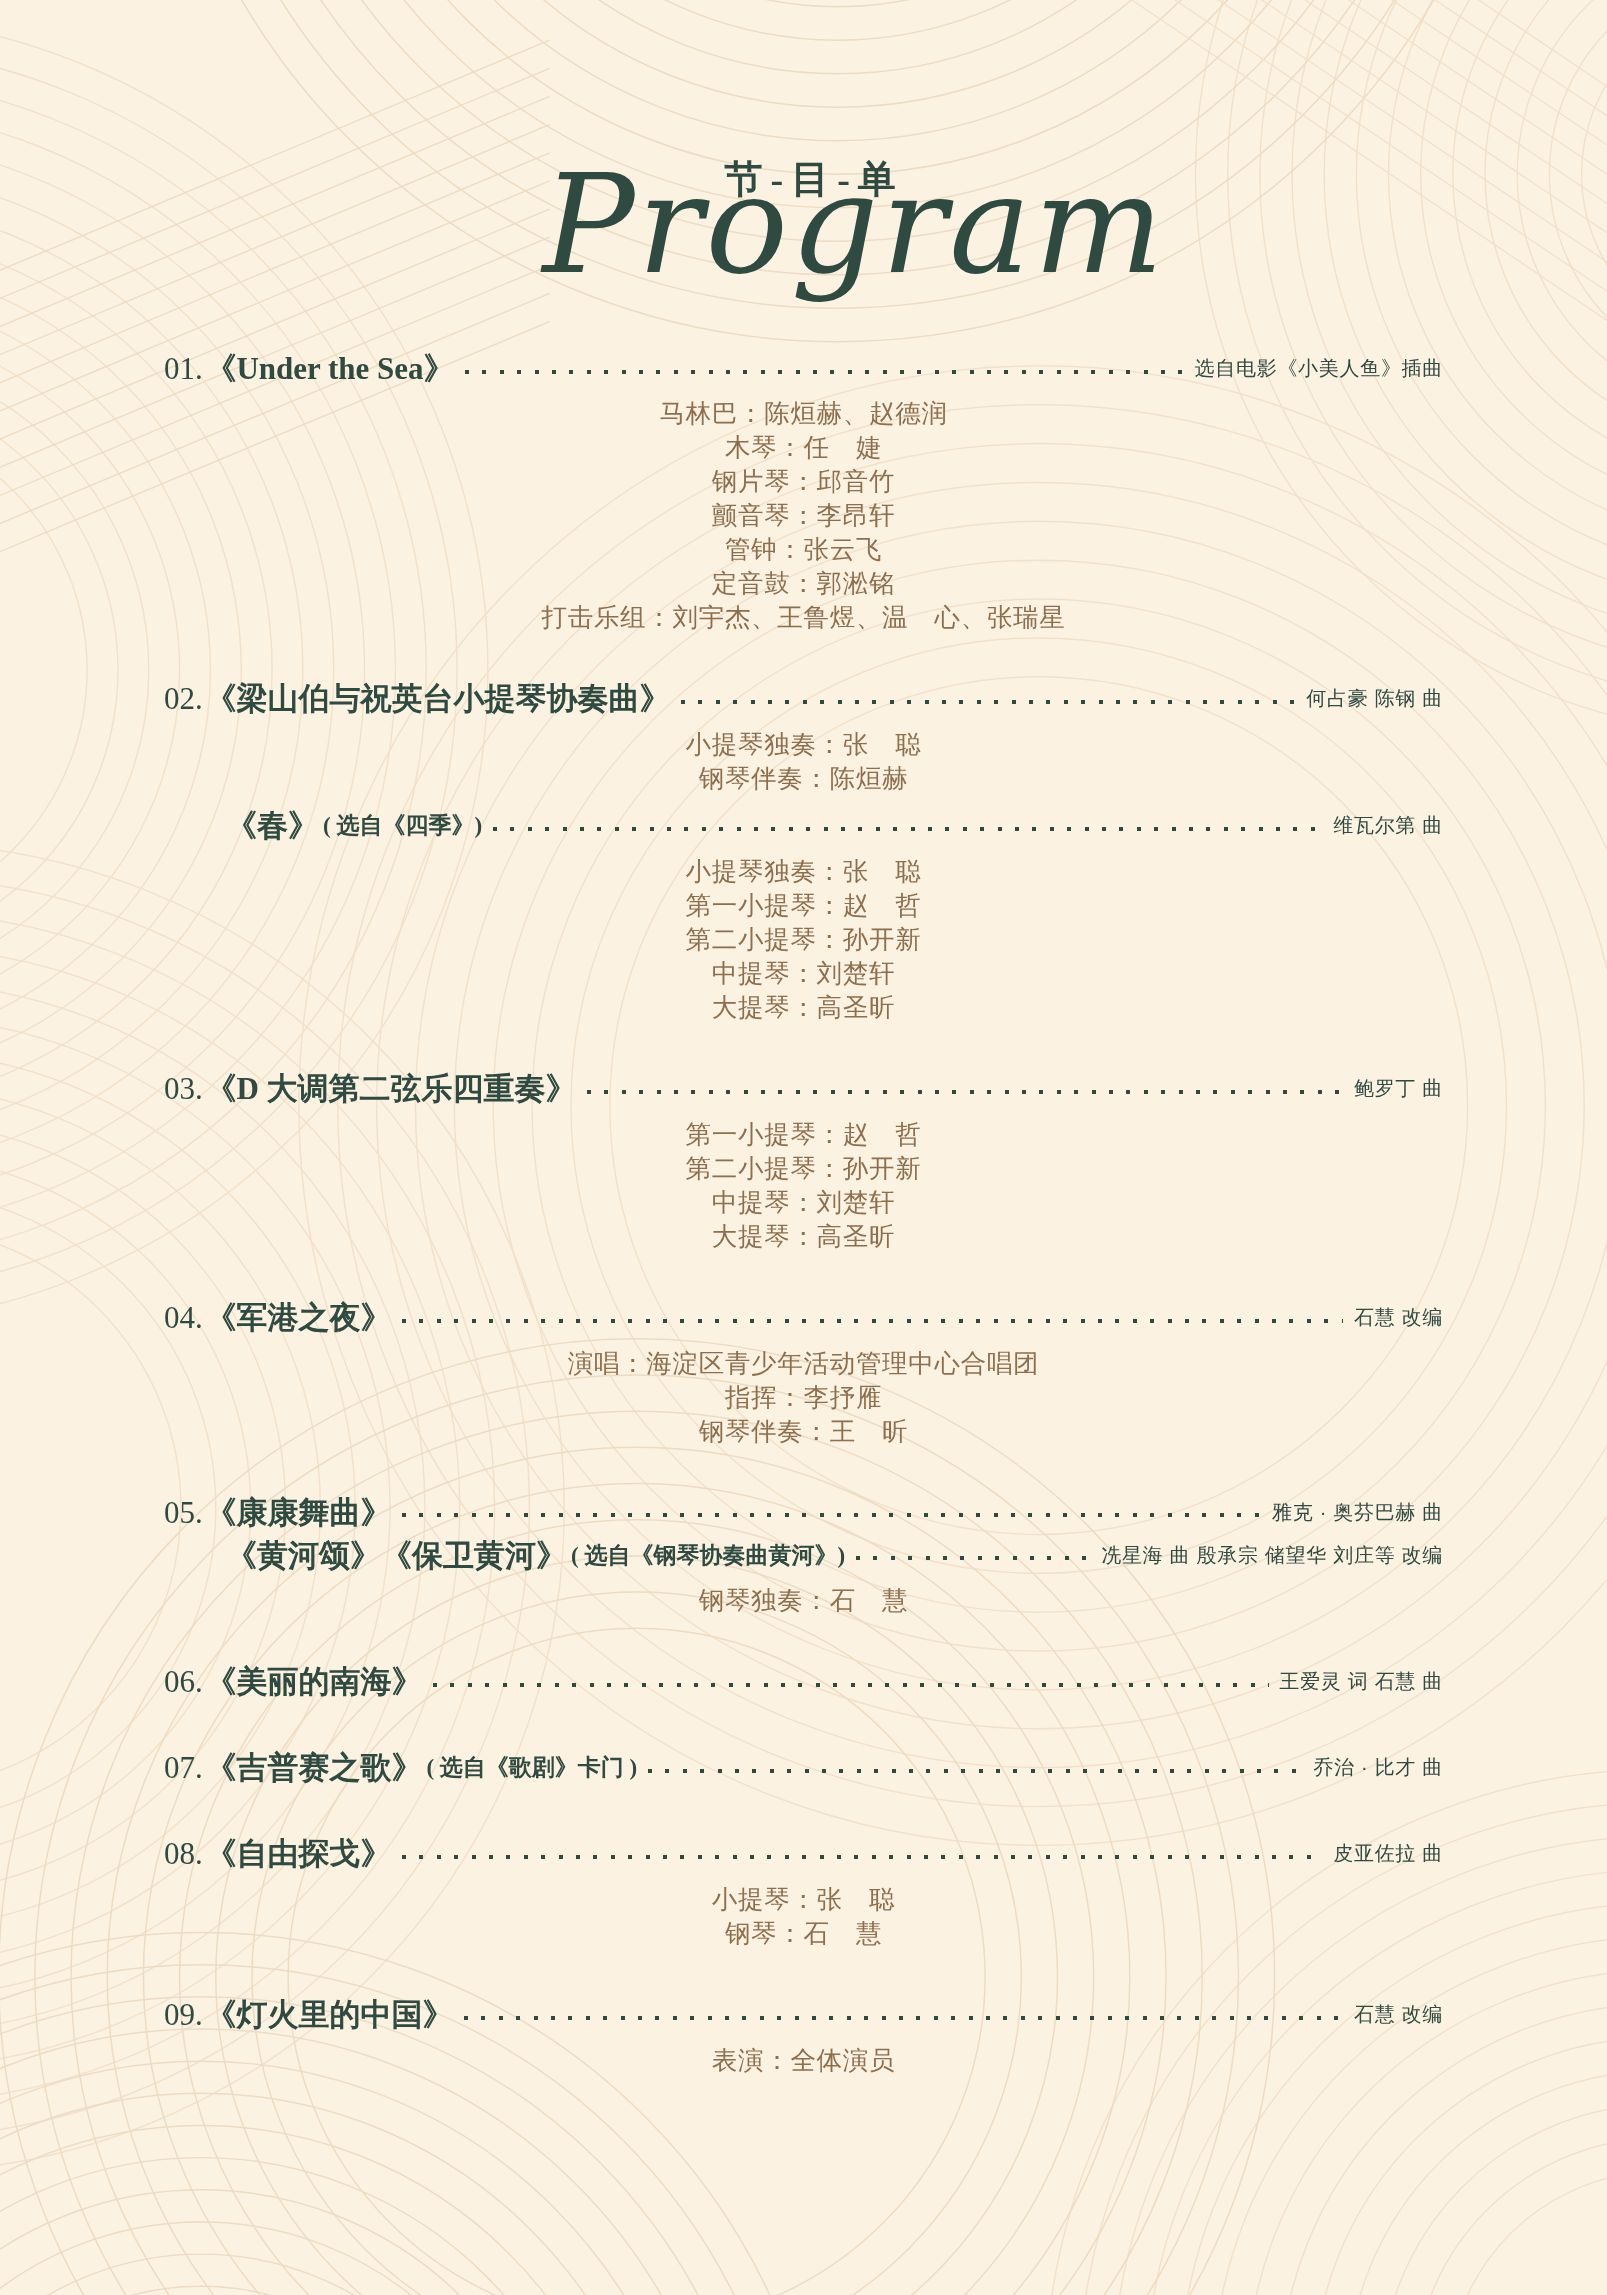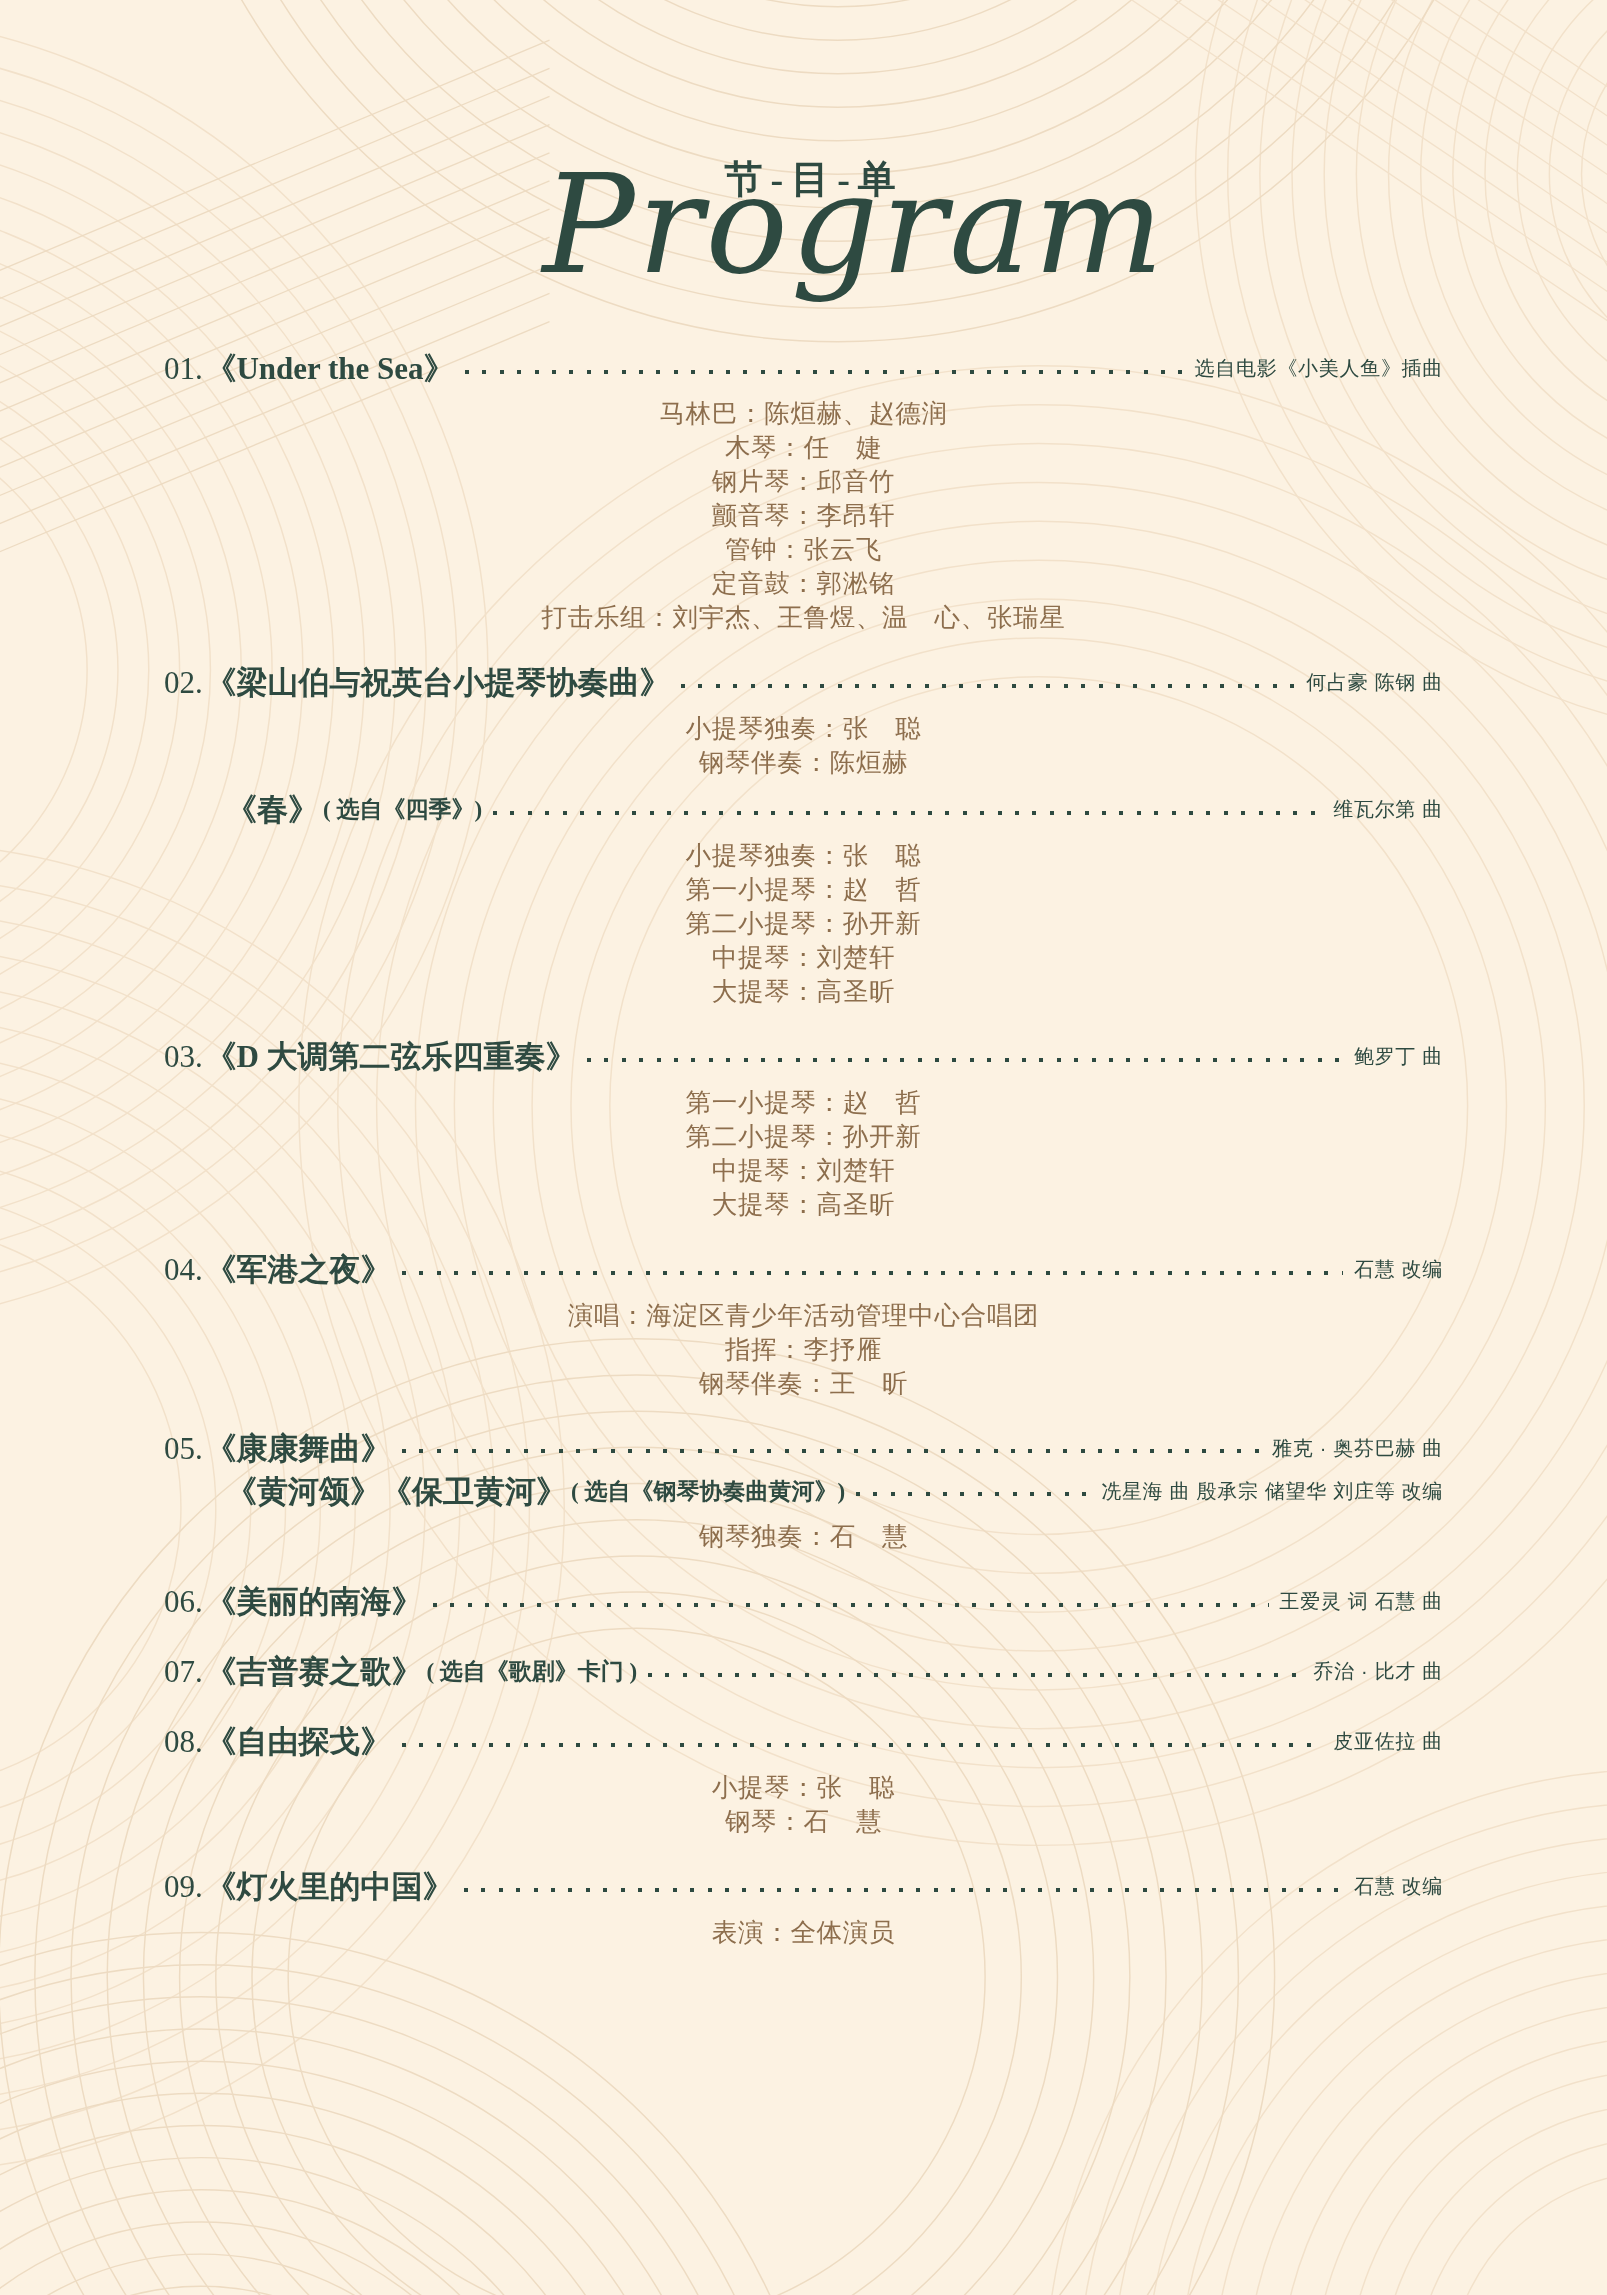--- a/index.html
+++ b/index.html
@@ -58,21 +58,21 @@
     font-family: "Liberation Serif", "DejaVu Serif", serif;
     font-weight: bold;
     font-size: 38px;
     line-height: 1;
     color: var(--ink);
     letter-spacing: 8px;
     white-space: nowrap;
   }
   
   .list { margin-top: 14.7px; }
-  .item + .item { margin-top: 27px; }
+  .item + .item { margin-top: 43px; }
   .entry-row {
     display: flex;
     align-items: center;
     line-height: 43px;
     white-space: nowrap;
   }
   .entry-row.indent { padding-left: 62px; }
   .num, .title {
     font-family: "Liberation Serif", "DejaVu Serif", serif;
     font-size: 31px;

